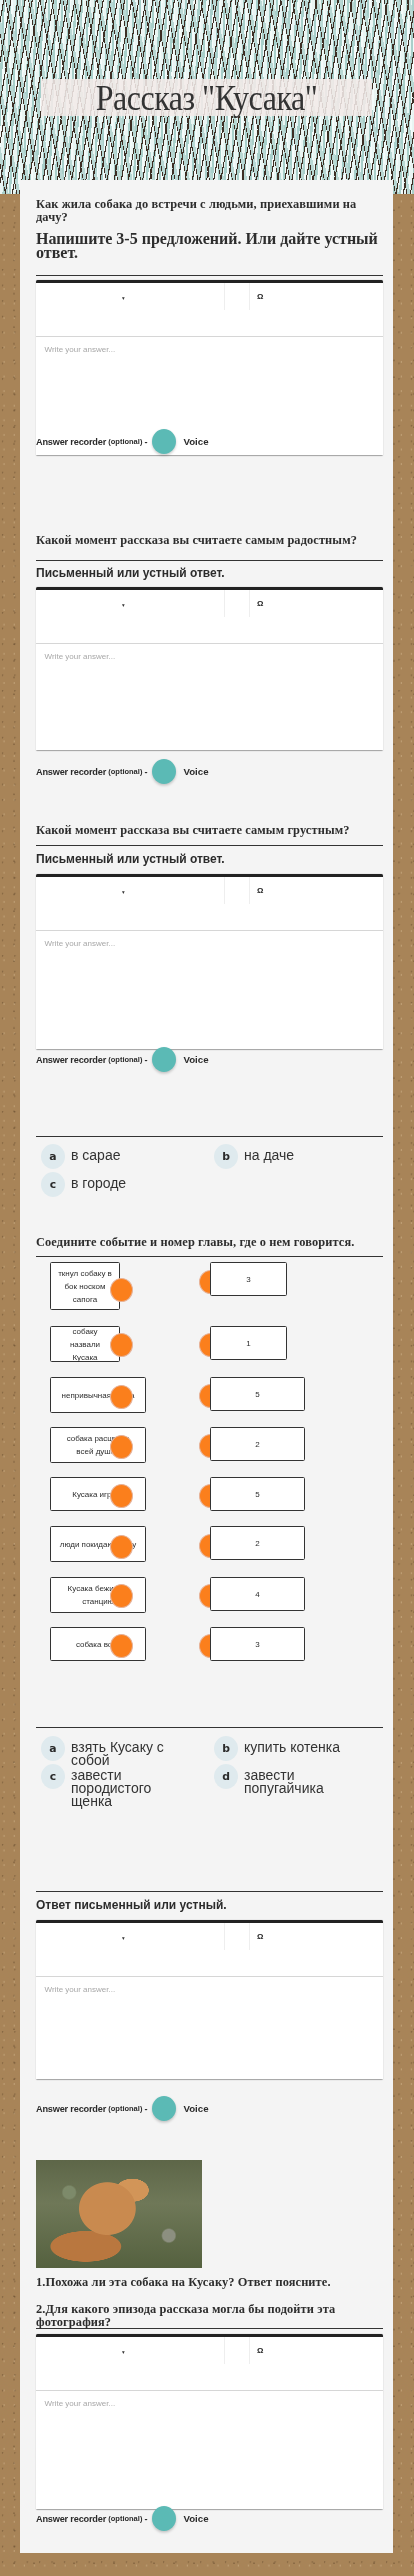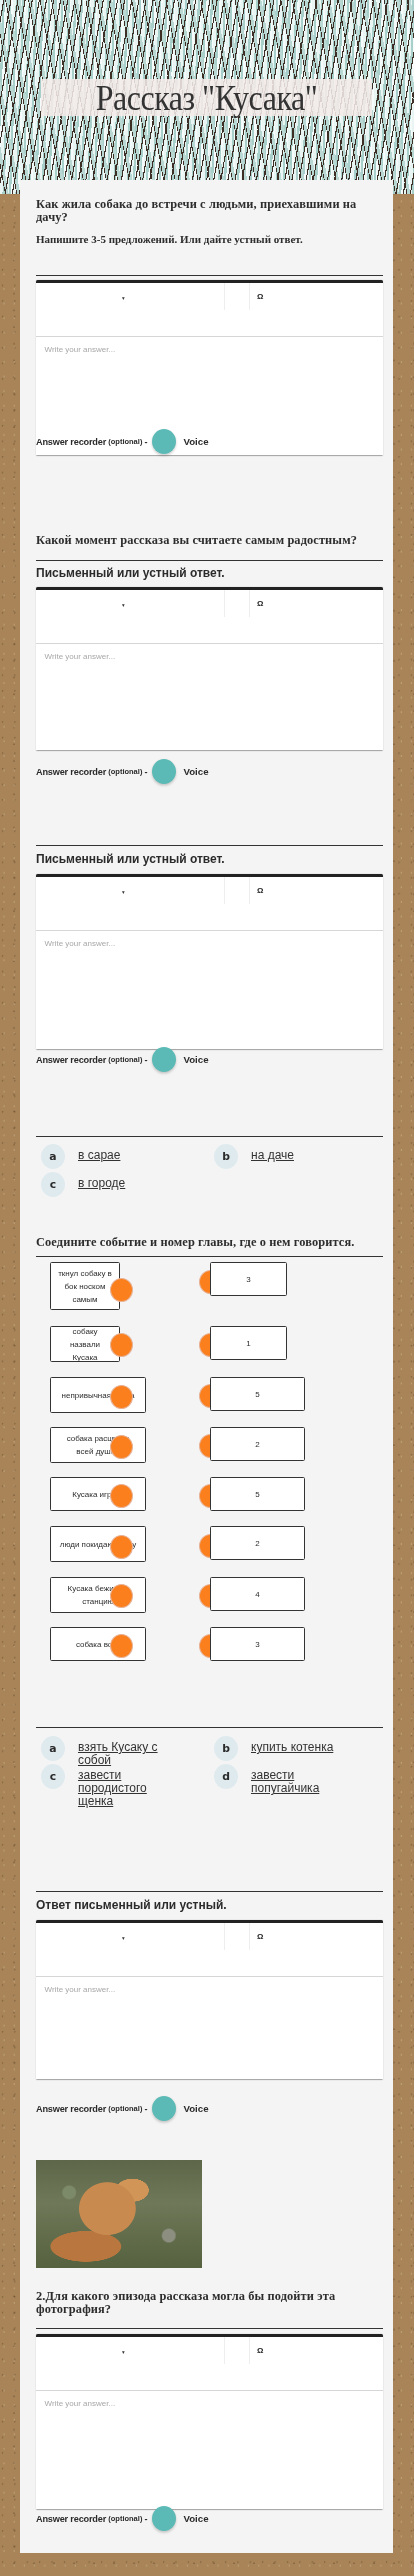--- a/index.html
+++ b/index.html
@@ -42,21 +42,21 @@
     background: #f4f4f4;
   }
   .q { position: absolute; left: 16px; width: 345px; }
   .qtitle {
     font-family: "Liberation Serif", serif; font-weight: bold;
     font-size: 12.4px; line-height: 13px; color: #2d2d2d;
     letter-spacing: 0.1px;
   }
   .qsub-serif {
     font-family: "Liberation Serif", serif; font-weight: bold;
-    font-size: 11px; line-height: 14px; color: #2d2d2d;
+    font-size: 16px; line-height: 14px; color: #2d2d2d;
   }
   .qsub-sans {
     font-family: "Liberation Sans", sans-serif; font-weight: bold;
     font-size: 12px; line-height: 14px; color: #2b2b2b;
   }
   .rule { position: absolute; left: 16px; width: 347px; height: 0.5px; background: #333; }
   
   .editor {
     position: absolute; left: 16px; width: 347px;
     background: #fff; border-top: 3.2px solid #222; border-radius: 1.6px;
@@ -82,21 +82,21 @@
              margin-left: 4.3px; box-shadow: 0 1.6px 2.7px rgba(0,0,0,0.2); cursor: pointer; }
   .rec-voice { font-weight: bold; font-size: 9.7px; margin-left: 7.5px; color: #2b2b2b; }
   
   .opt { position: absolute; display: flex; align-items: flex-start; }
   .opt-badge {
     width: 24px; height: 25px; border-radius: 50%; background: #dfeaee;
     display: flex; align-items: center; justify-content: center;
     font-family: "DejaVu Sans", sans-serif; font-size: 10.8px; color: #2b2b2b; font-weight: bold;
     flex: none;
   }
-  .opt-text { margin-left: 13px; font-size: 12px; line-height: 13px; color: #333; padding-top: 5.4px; width: 97px; text-decoration: underline; }
+  .opt-text { margin-left: 6px; font-size: 14px; line-height: 13px; color: #333; padding-top: 5.4px; width: 97px; }
   
   .m-box {
     position: absolute; background: #fff; border: 0.5px solid #333; border-radius: 1.6px;
     display: flex; align-items: center; justify-content: center; text-align: center;
     font-size: 8px; line-height: 13px; color: #2d2d2d; padding: 0 6.5px;
   }
   .m-dot {
     position: absolute; width: 23px; height: 24px; border-radius: 50%;
     background: #fb7f1c; border: 0.8px solid #e6b39a; cursor: pointer;
   }
@@ -159,20 +159,23 @@
     <textarea class="answer" style="height: 106px;" placeholder="Write your answer..."></textarea>
   </div>
   <div class="recorder" style="top:579px">
     <span class="rec-label">Answer recorder</span>
     <span class="rec-opt">(optional)</span>
     <span class="rec-dash">-</span>
     <span class="rec-btn"></span>
     <span class="rec-voice">Voice</span>
   </div>
 
+  <div class="q" style="top:644px">
+    <div class="qtitle">Какой момент рассказа вы считаете самым грустным?</div>
+  </div>
   <div class="rule" style="top:665px"></div>
   <div class="q" style="top:672px">
     <div class="qsub-sans">Письменный или устный ответ.</div>
   </div>
   <div class="editor" style="top:694px">
     <div class="toolbar">
       <span class="tb-caret">▾</span>
       <span class="tb-sep"></span>
       <span class="tb-omega">Ω</span>
     </div>
@@ -198,21 +201,21 @@
   <div class="opt" style="left:21px; top:992px">
     <span class="opt-badge">c</span>
     <span class="opt-text">в городе</span>
   </div>
 
   <div class="q" style="top:1056px">
     <div class="qtitle">Соедините событие и номер главы, где о нем говорится.</div>
   </div>
   <div class="rule" style="top:1076px"></div>
 
-  <div class="m-box" style="left:30px; top:1082px; width:70px; height:48px">ткнул собаку в бок носком самым</div>
+  <div class="m-box" style="left:30px; top:1082px; width:70px; height:48px">ткнул собаку в бок носком сапога</div>
   <div class="m-dot" style="left:90px; top:1098px"></div>
   <div class="m-dot" style="left:179px; top:1090px"></div>
   <div class="m-box" style="left:190px; top:1082px; width:77px; height:34px">3</div>
 
   <div class="m-box" style="left:30px; top:1146px; width:70px; height:36px">собаку назвали Кусака</div>
   <div class="m-dot" style="left:90px; top:1153px"></div>
   <div class="m-dot" style="left:179px; top:1153px"></div>
   <div class="m-box" style="left:190px; top:1146px; width:77px; height:34px">1</div>
 
   <div class="m-box" style="left:30px; top:1197px; width:96px; height:36px">непривычная ласка</div>
@@ -278,20 +281,21 @@
   <div class="recorder" style="top:1916px">
     <span class="rec-label">Answer recorder</span>
     <span class="rec-opt">(optional)</span>
     <span class="rec-dash">-</span>
     <span class="rec-btn"></span>
     <span class="rec-voice">Voice</span>
   </div>
 
   <div class="dog-photo"></div>
   <div class="q" style="top:2096px">
+    <div class="qtitle">1.Похожа ли эта собака на Кусаку? Ответ поясните.</div>
     <div class="qtitle" style="margin-top:14px">2.Для какого эпизода рассказа могла бы подойти эта фотография?</div>
   </div>
   <div class="rule" style="top:2148px"></div>
   <div class="editor" style="top:2154px">
     <div class="toolbar">
       <span class="tb-caret">▾</span>
       <span class="tb-sep"></span>
       <span class="tb-omega">Ω</span>
     </div>
     <textarea class="answer" style="height: 118px;" placeholder="Write your answer..."></textarea>

